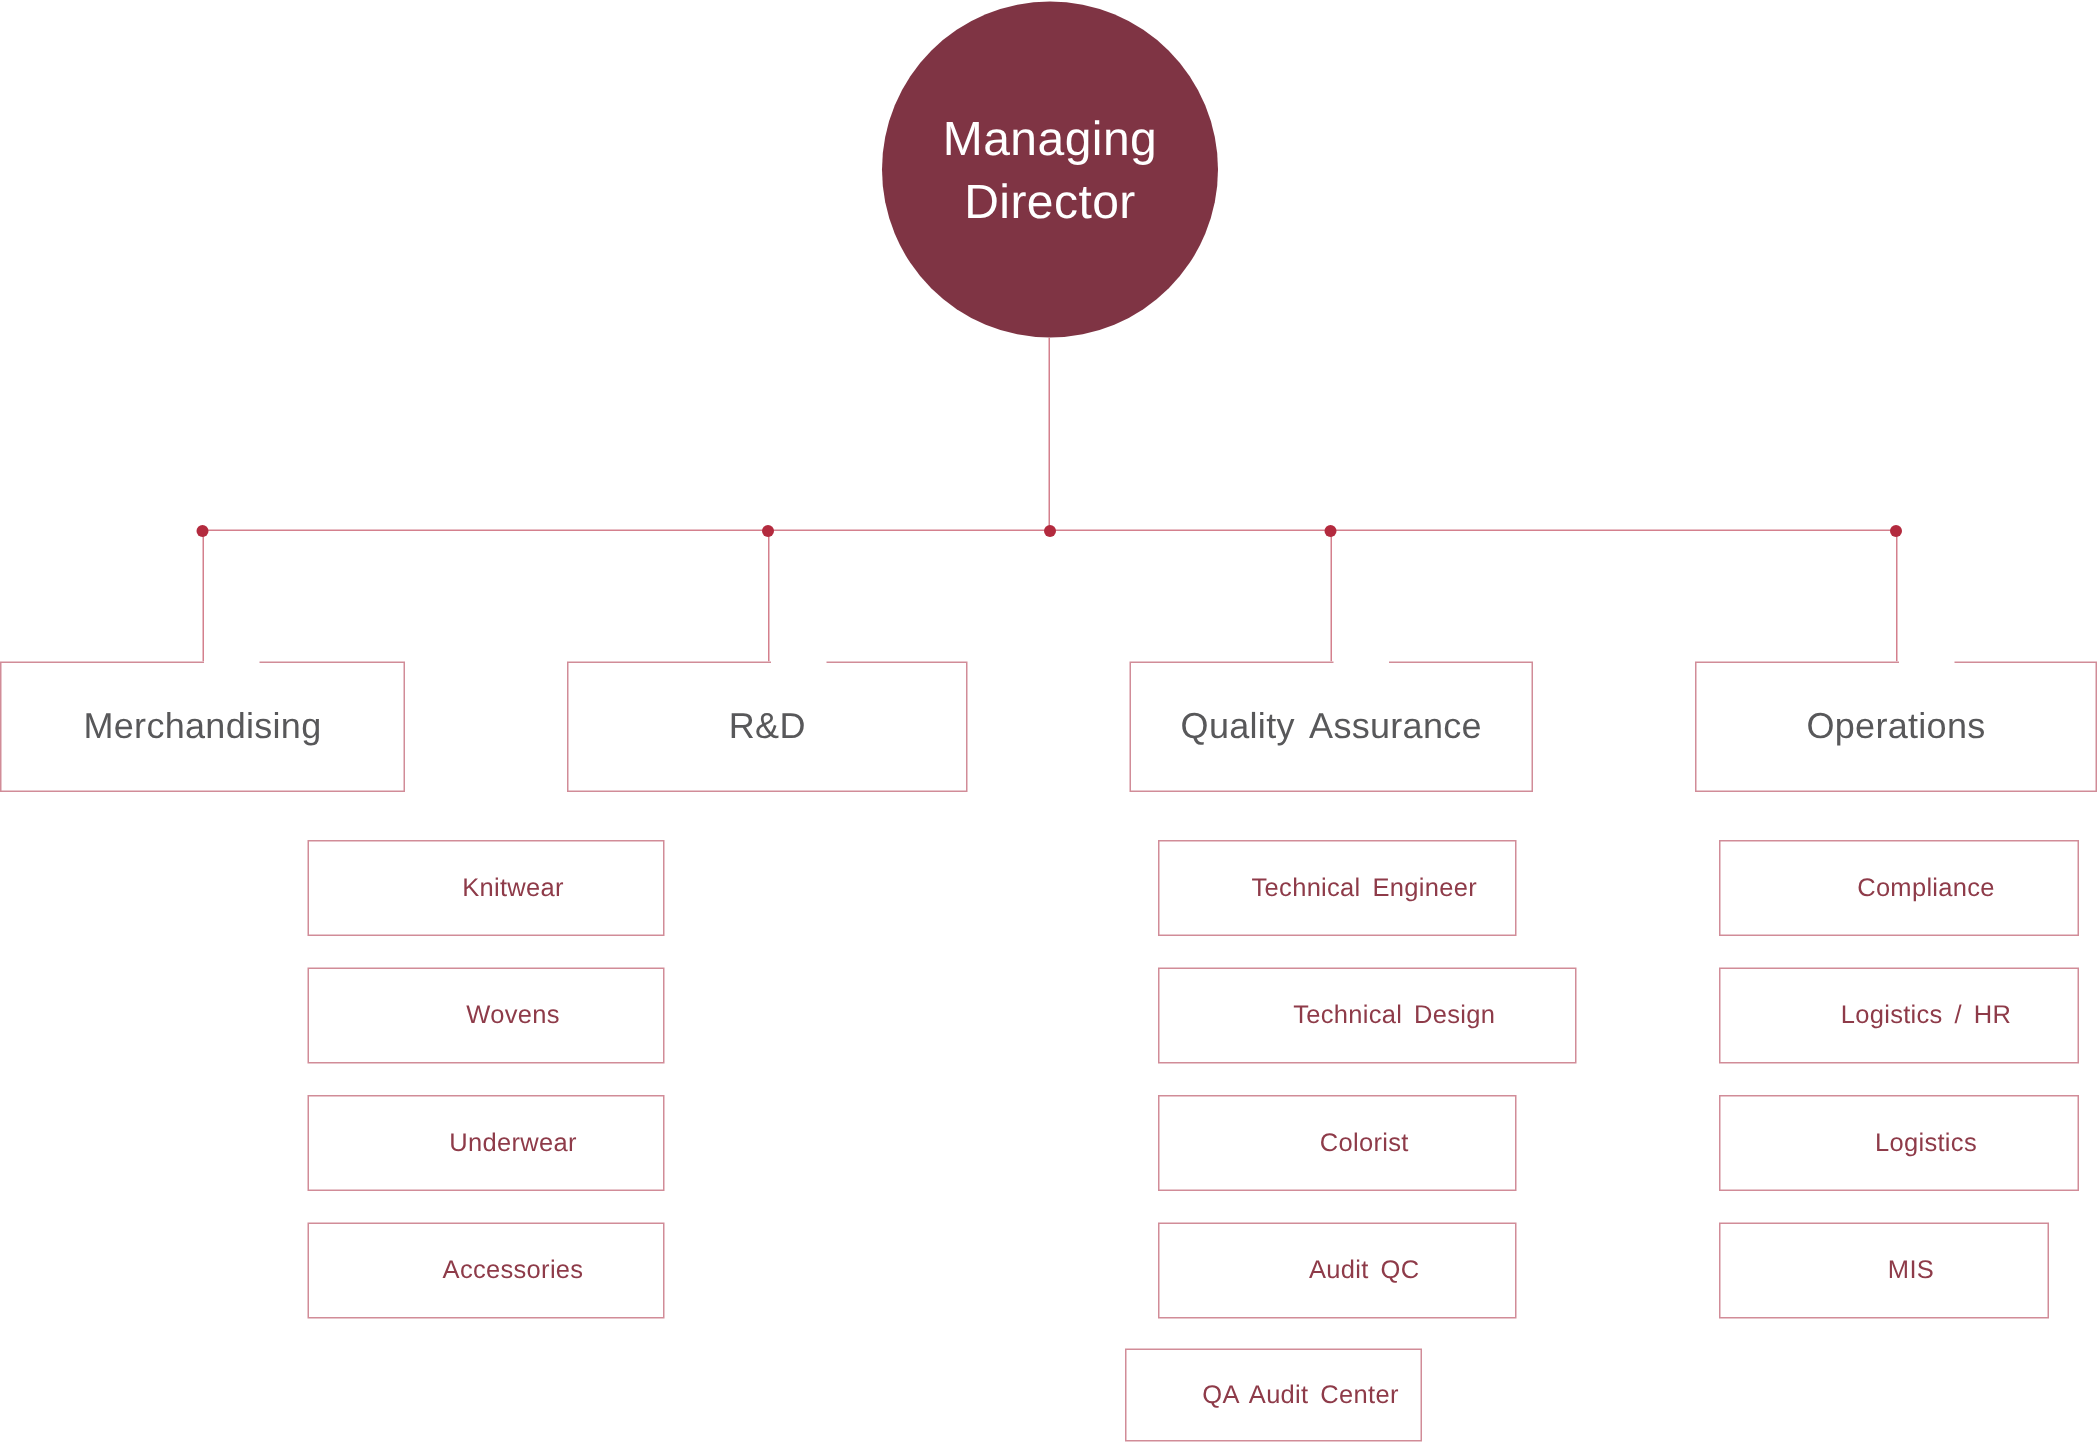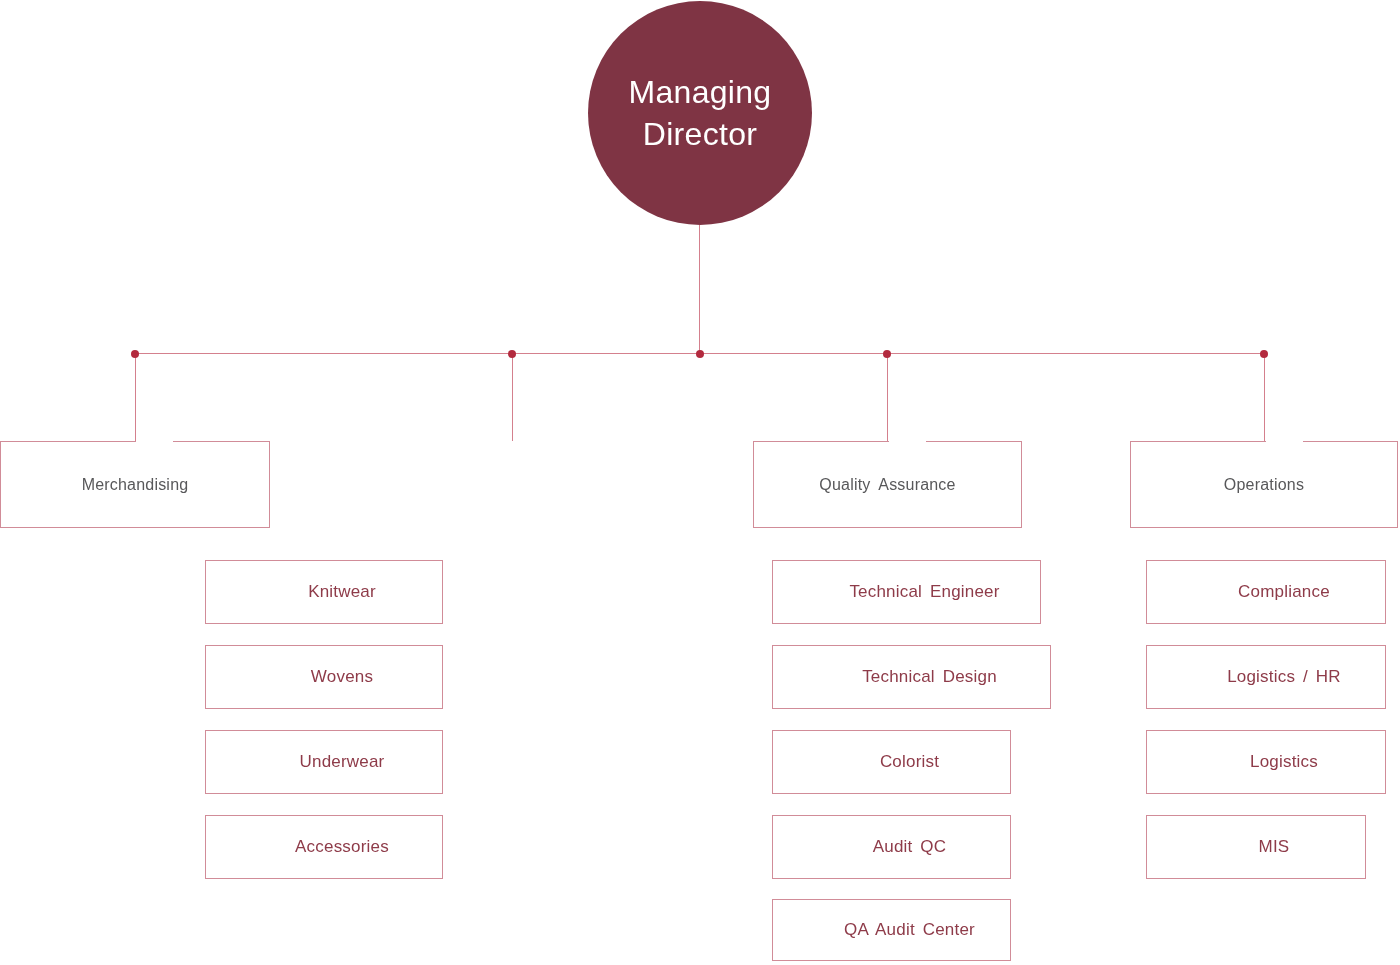--- a/index.html
+++ b/index.html
@@ -33,21 +33,21 @@
     background:var(--connector-dot);transform:translate(-50%,-50%);
   }
   .dept{
     position:absolute;top:441px;height:87px;border:1px solid var(--box-border);
     background:var(--bg);display:flex;align-items:center;justify-content:center;
   }
   .dept .notch{
     position:absolute;top:-2px;left:135px;width:37px;height:3px;background:var(--bg);
   }
   .dept-label{
-    font-size:16px;font-weight:500;color:var(--dept-text);
+    font-size:24px;font-weight:500;color:var(--dept-text);
     letter-spacing:.2px;word-spacing:4px;
   }
   .child{
     position:absolute;height:64px;border:1px solid var(--box-border);
     background:var(--bg);display:flex;align-items:center;justify-content:center;padding-left:36px;
   }
   .child-label{
     font-size:17px;color:var(--child-text);letter-spacing:.2px;word-spacing:3px;
   }
 </style>
@@ -70,20 +70,24 @@
   <div class="dot" style="left:135px;top:354px"></div>
   <div class="dot" style="left:512px;top:354px"></div>
   <div class="dot" style="left:700px;top:354px"></div>
   <div class="dot" style="left:887px;top:354px"></div>
   <div class="dot" style="left:1264px;top:354px"></div>
 
   <div class="dept" style="left:0px;width:270px">
     <i class="notch"></i>
     <span class="dept-label">Merchandising</span>
   </div>
+  <div class="dept" style="left:378px;width:267px">
+    <i class="notch"></i>
+    <span class="dept-label">R&amp;D</span>
+  </div>
   <div class="dept" style="left:1130px;width:268px">
     <i class="notch"></i>
     <span class="dept-label">Operations</span>
   </div>
   <div class="dept" style="left:753px;width:269px">
     <i class="notch"></i>
     <span class="dept-label">Quality Assurance</span>
   </div>
 
   <div class="child" style="left:205px;top:560px;width:238px">
@@ -92,33 +96,33 @@
   <div class="child" style="left:205px;top:645px;width:238px">
     <span class="child-label">Wovens</span>
   </div>
   <div class="child" style="left:205px;top:730px;width:238px">
     <span class="child-label">Underwear</span>
   </div>
   <div class="child" style="left:205px;top:815px;width:238px">
     <span class="child-label">Accessories</span>
   </div>
 
-  <div class="child" style="left:772px;top:560px;width:269px">
+  <div class="child" style="left:772px;top:560px;width:239px">
     <span class="child-label">Technical Engineer</span>
   </div>
   <div class="child" style="left:772px;top:645px;width:279px">
     <span class="child-label">Technical Design</span>
   </div>
   <div class="child" style="left:772px;top:730px;width:239px">
     <span class="child-label">Colorist</span>
   </div>
   <div class="child" style="left:772px;top:815px;width:239px">
     <span class="child-label">Audit QC</span>
   </div>
-  <div class="child" style="left:772px;top:899px;width:239px;height:62px">
+  <div class="child" style="left:750px;top:899px;width:198px;height:62px">
     <span class="child-label">QA Audit Center</span>
   </div>
 
   <div class="child" style="left:1146px;top:560px;width:240px">
     <span class="child-label">Compliance</span>
   </div>
   <div class="child" style="left:1146px;top:645px;width:240px">
     <span class="child-label">Logistics / HR</span>
   </div>
   <div class="child" style="left:1146px;top:730px;width:240px">

